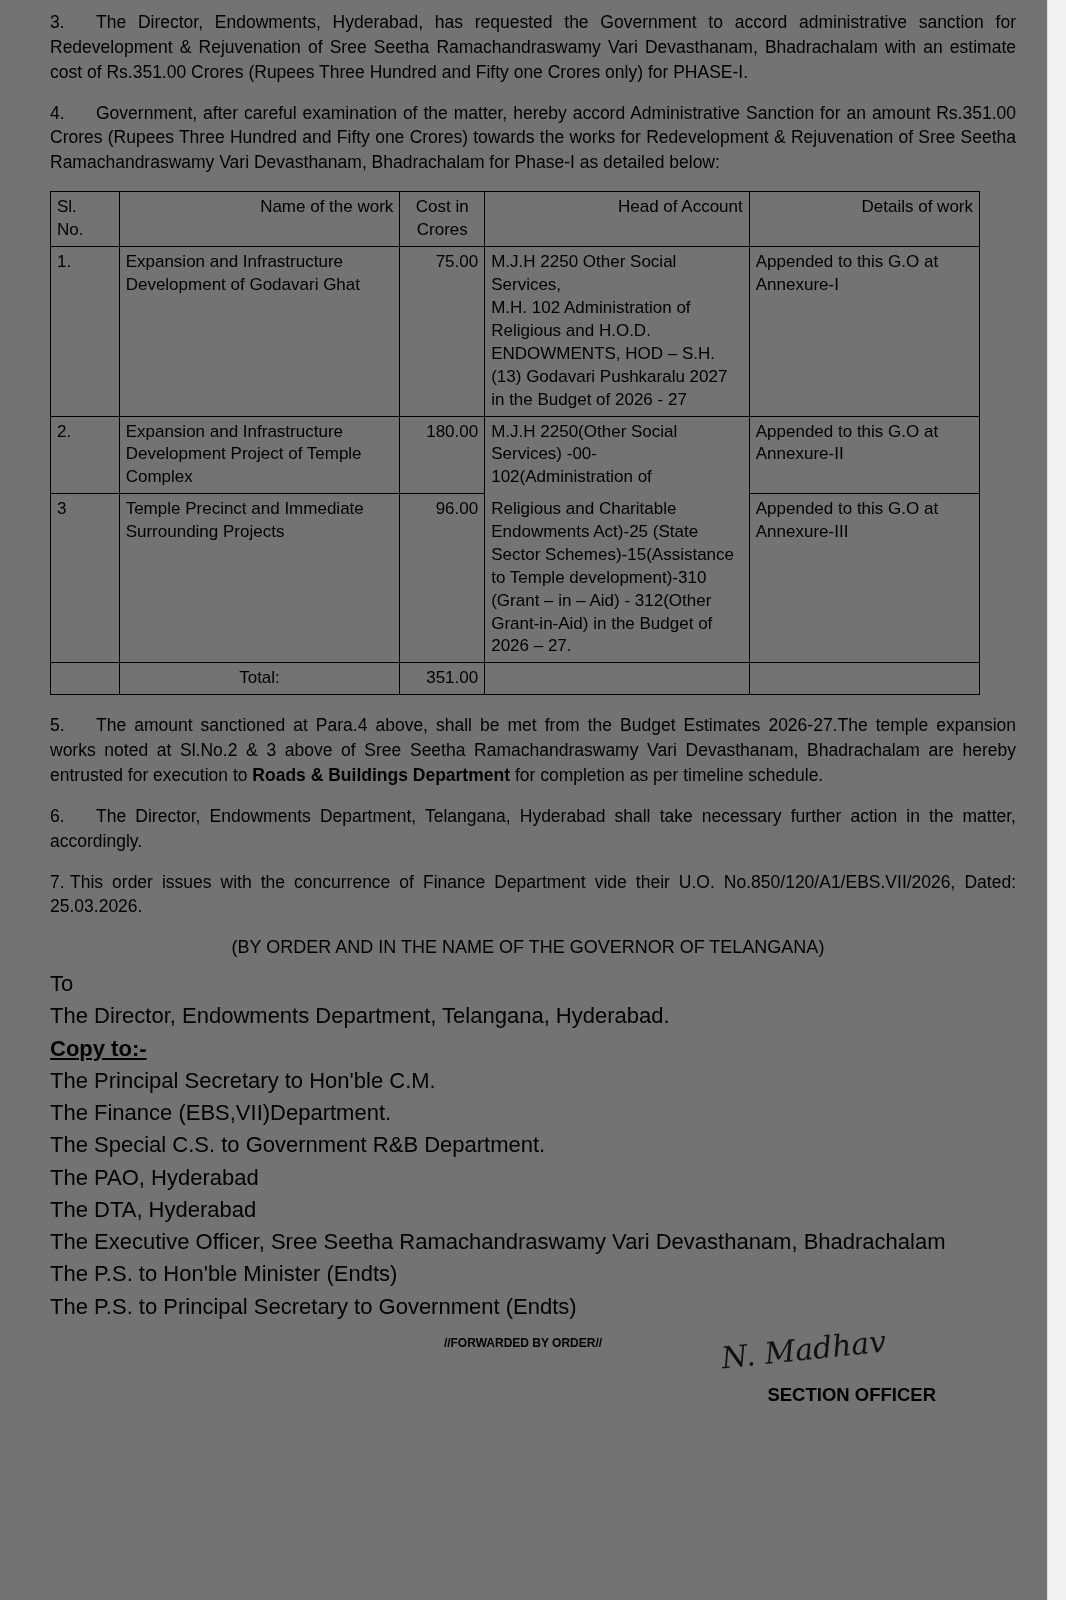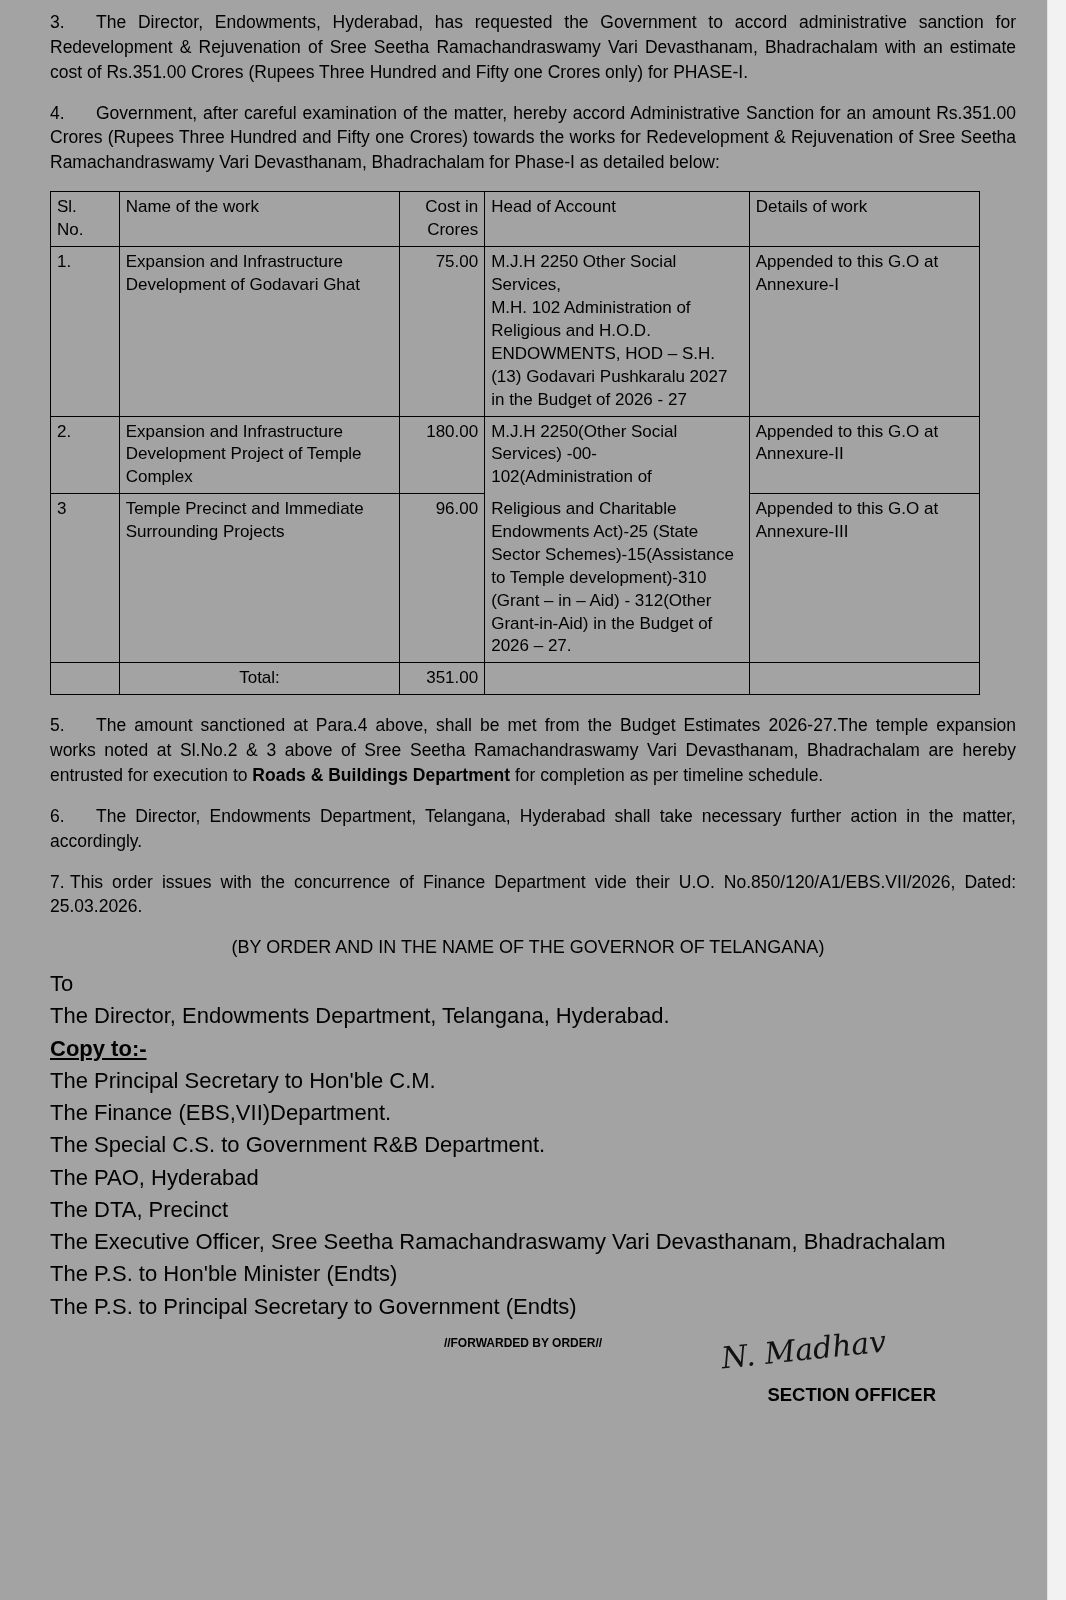--- a/index.html
+++ b/index.html
@@ -8,21 +8,21 @@
     background: #ffffff;
   }
   body {
     font-family: "Liberation Sans", sans-serif;
     color: #000000;
   }
   .page {
     position: relative;
     width: 1066px;
     min-height: 1600px;
-    background: #a3a3a3;
+    background: #737373;
     box-sizing: border-box;
     padding: 10px 30px 10px 50px;
   }
   .edge-right {
     position: absolute;
     top: 0;
     right: 0;
     width: 18px;
     height: 1600px;
     background: #f2f2f2;
@@ -48,21 +48,21 @@
     table-layout: fixed;
   }
   table.main td, table.main th {
     border: 1px solid #000;
     vertical-align: top;
     padding: 4px 6px;
     font-weight: normal;
     line-height: 1.35;
   }
   table.main th {
-    text-align: left;
+    text-align: right;
   }
   .col-sl { width: 68px; }
   .col-name { width: 278px; }
   .col-cost { width: 84px; }
   .col-head { width: 262px; }
   .col-details { width: 228px; }
   .cost-cell { text-align: right; }
   .no-border-bottom { border-bottom: none !important; }
   .no-border-top { border-top: none !important; }
   .total-label {
@@ -141,21 +141,21 @@
         <col class="col-head">
         <col class="col-details">
     </colgroup>
     <thead>
       <tr>
         <th style="text-align:left;">
           <span>Sl.</span><br>
           <span>No.</span>
         </th>
         <th>Name of the work</th>
-        <th style="text-align:right;">
+        <th style="text-align:center;">
           <span>Cost in</span><br>
           <span>Crores</span>
         </th>
         <th>Head of Account</th>
         <th>Details of work</th>
       </tr>
     </thead>
     <tbody>
       <tr>
         <td>1.</td>
@@ -207,21 +207,21 @@
   </div>
 
   <div class="to-block">
     <div>To</div>
     <div>The Director, Endowments Department, Telangana, Hyderabad.</div>
     <div class="underline bold">Copy to:-</div>
     <div>The Principal Secretary to Hon'ble C.M.</div>
     <div>The  Finance (EBS,VII)Department.</div>
     <div>The   Special C.S. to Government R&amp;B  Department.</div>
     <div>The PAO, Hyderabad</div>
-    <div>The DTA, Precinct</div>
+    <div>The DTA, Hyderabad</div>
     <div>The Executive Officer, Sree Seetha Ramachandraswamy Vari Devasthanam, Bhadrachalam</div>
     <div>The P.S. to Hon'ble Minister (Endts)</div>
     <div>The P.S. to Principal Secretary to Government (Endts)</div>
   </div>
 
   <div class="forwarded">//FORWARDED BY ORDER//</div>
 
   <div class="signature-area">
     <div class="handwriting">N. Madhav</div>
     <div class="section-officer">SECTION OFFICER</div>

